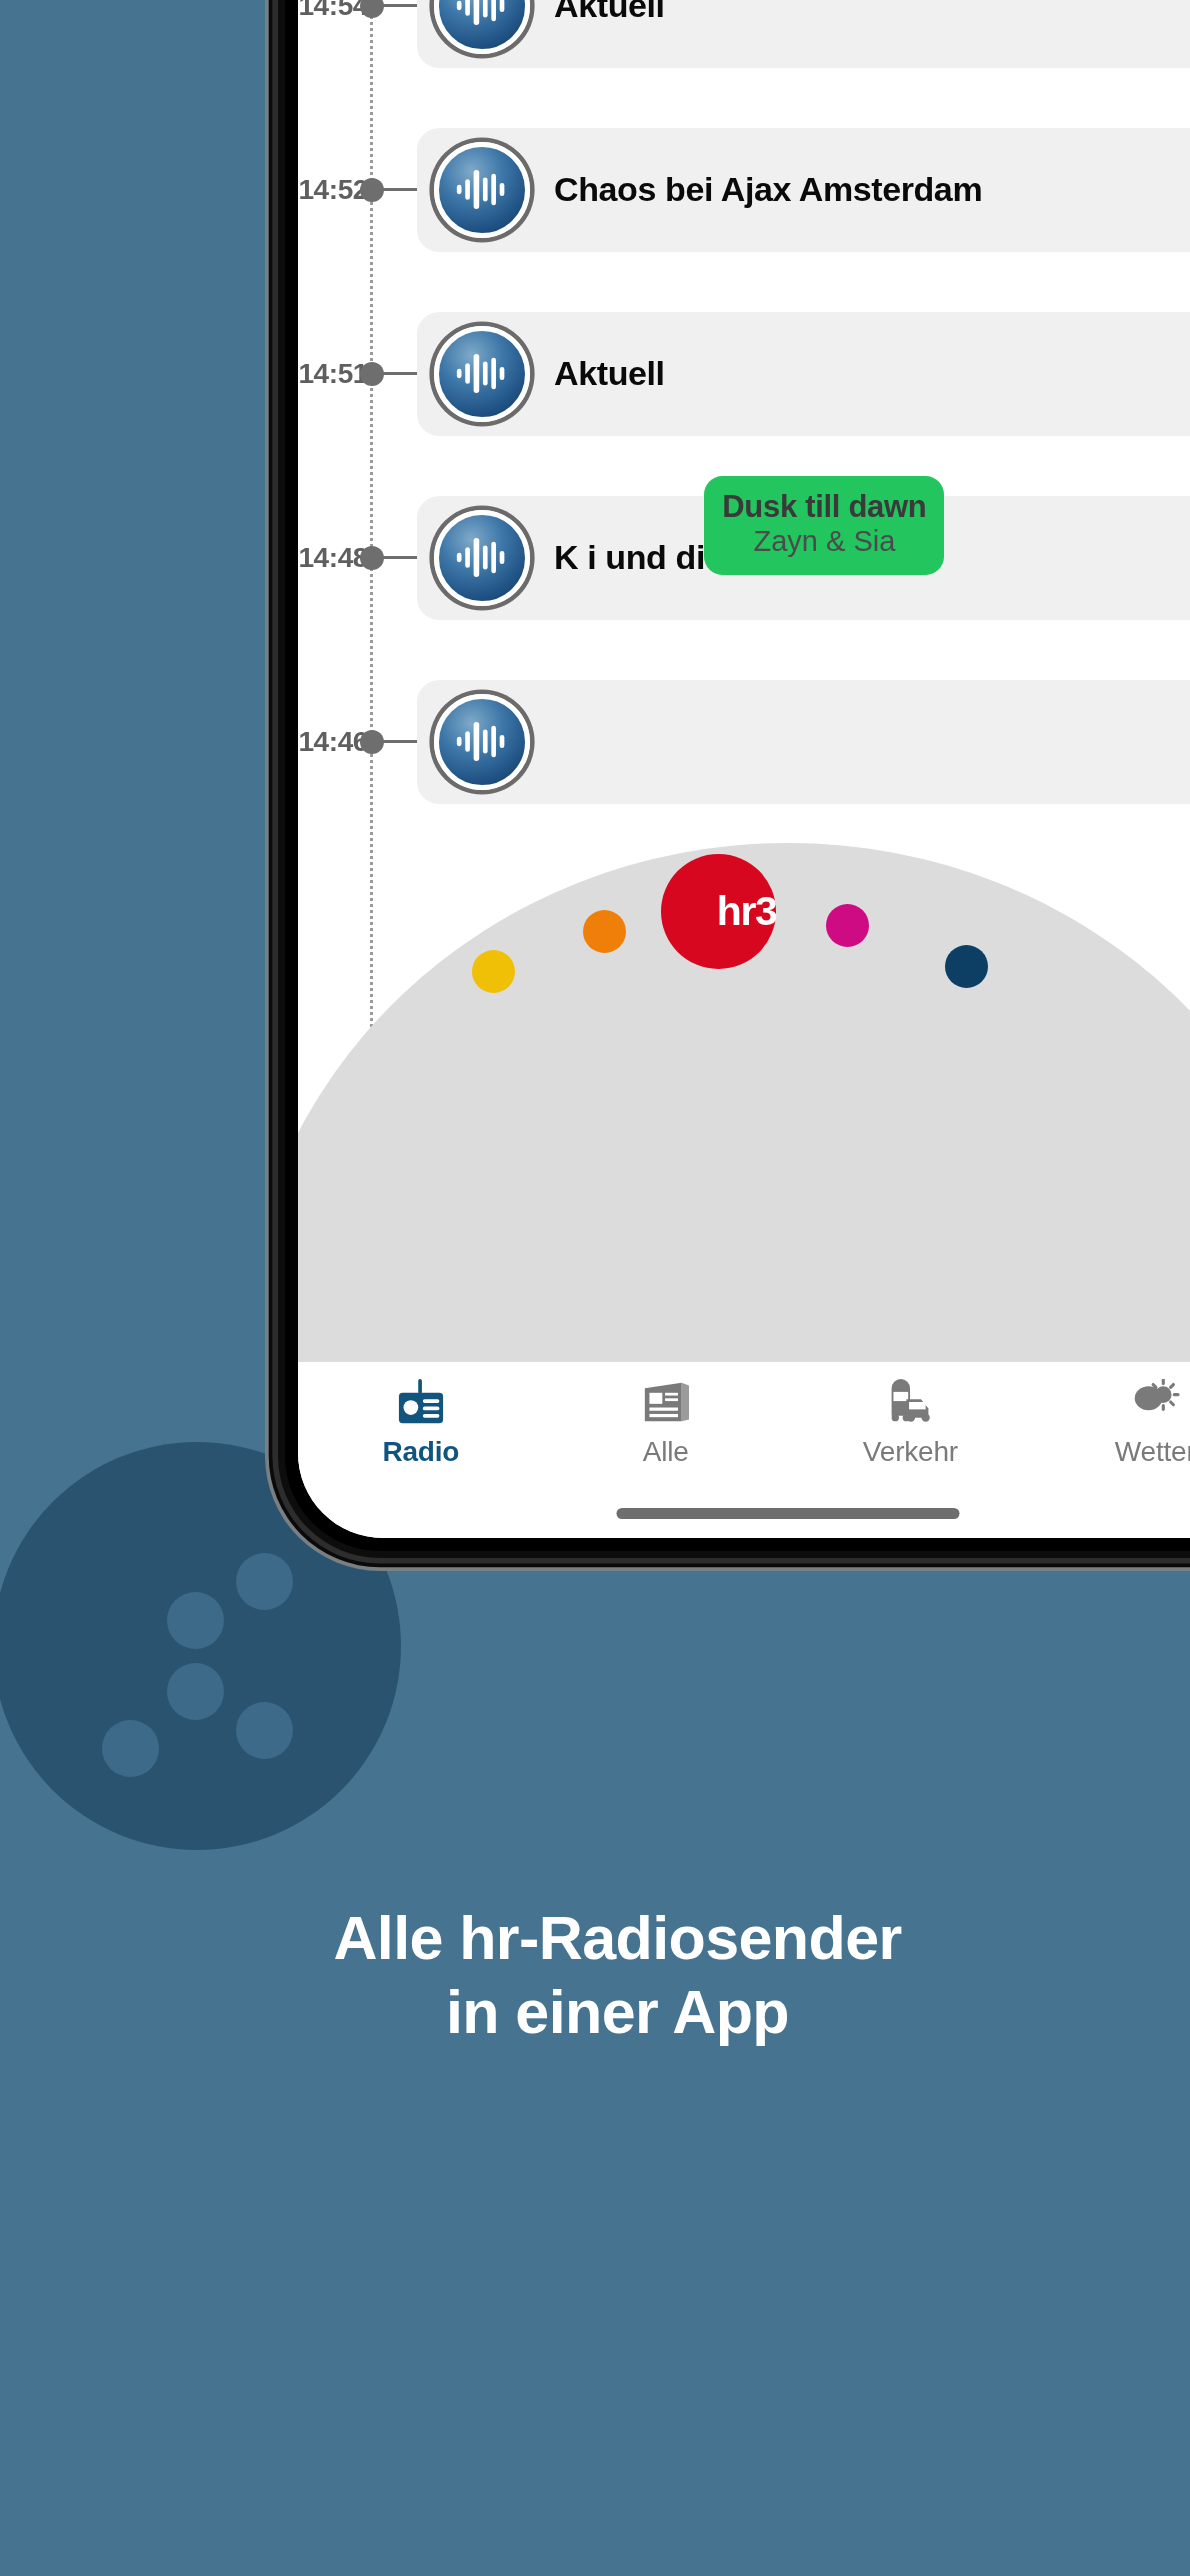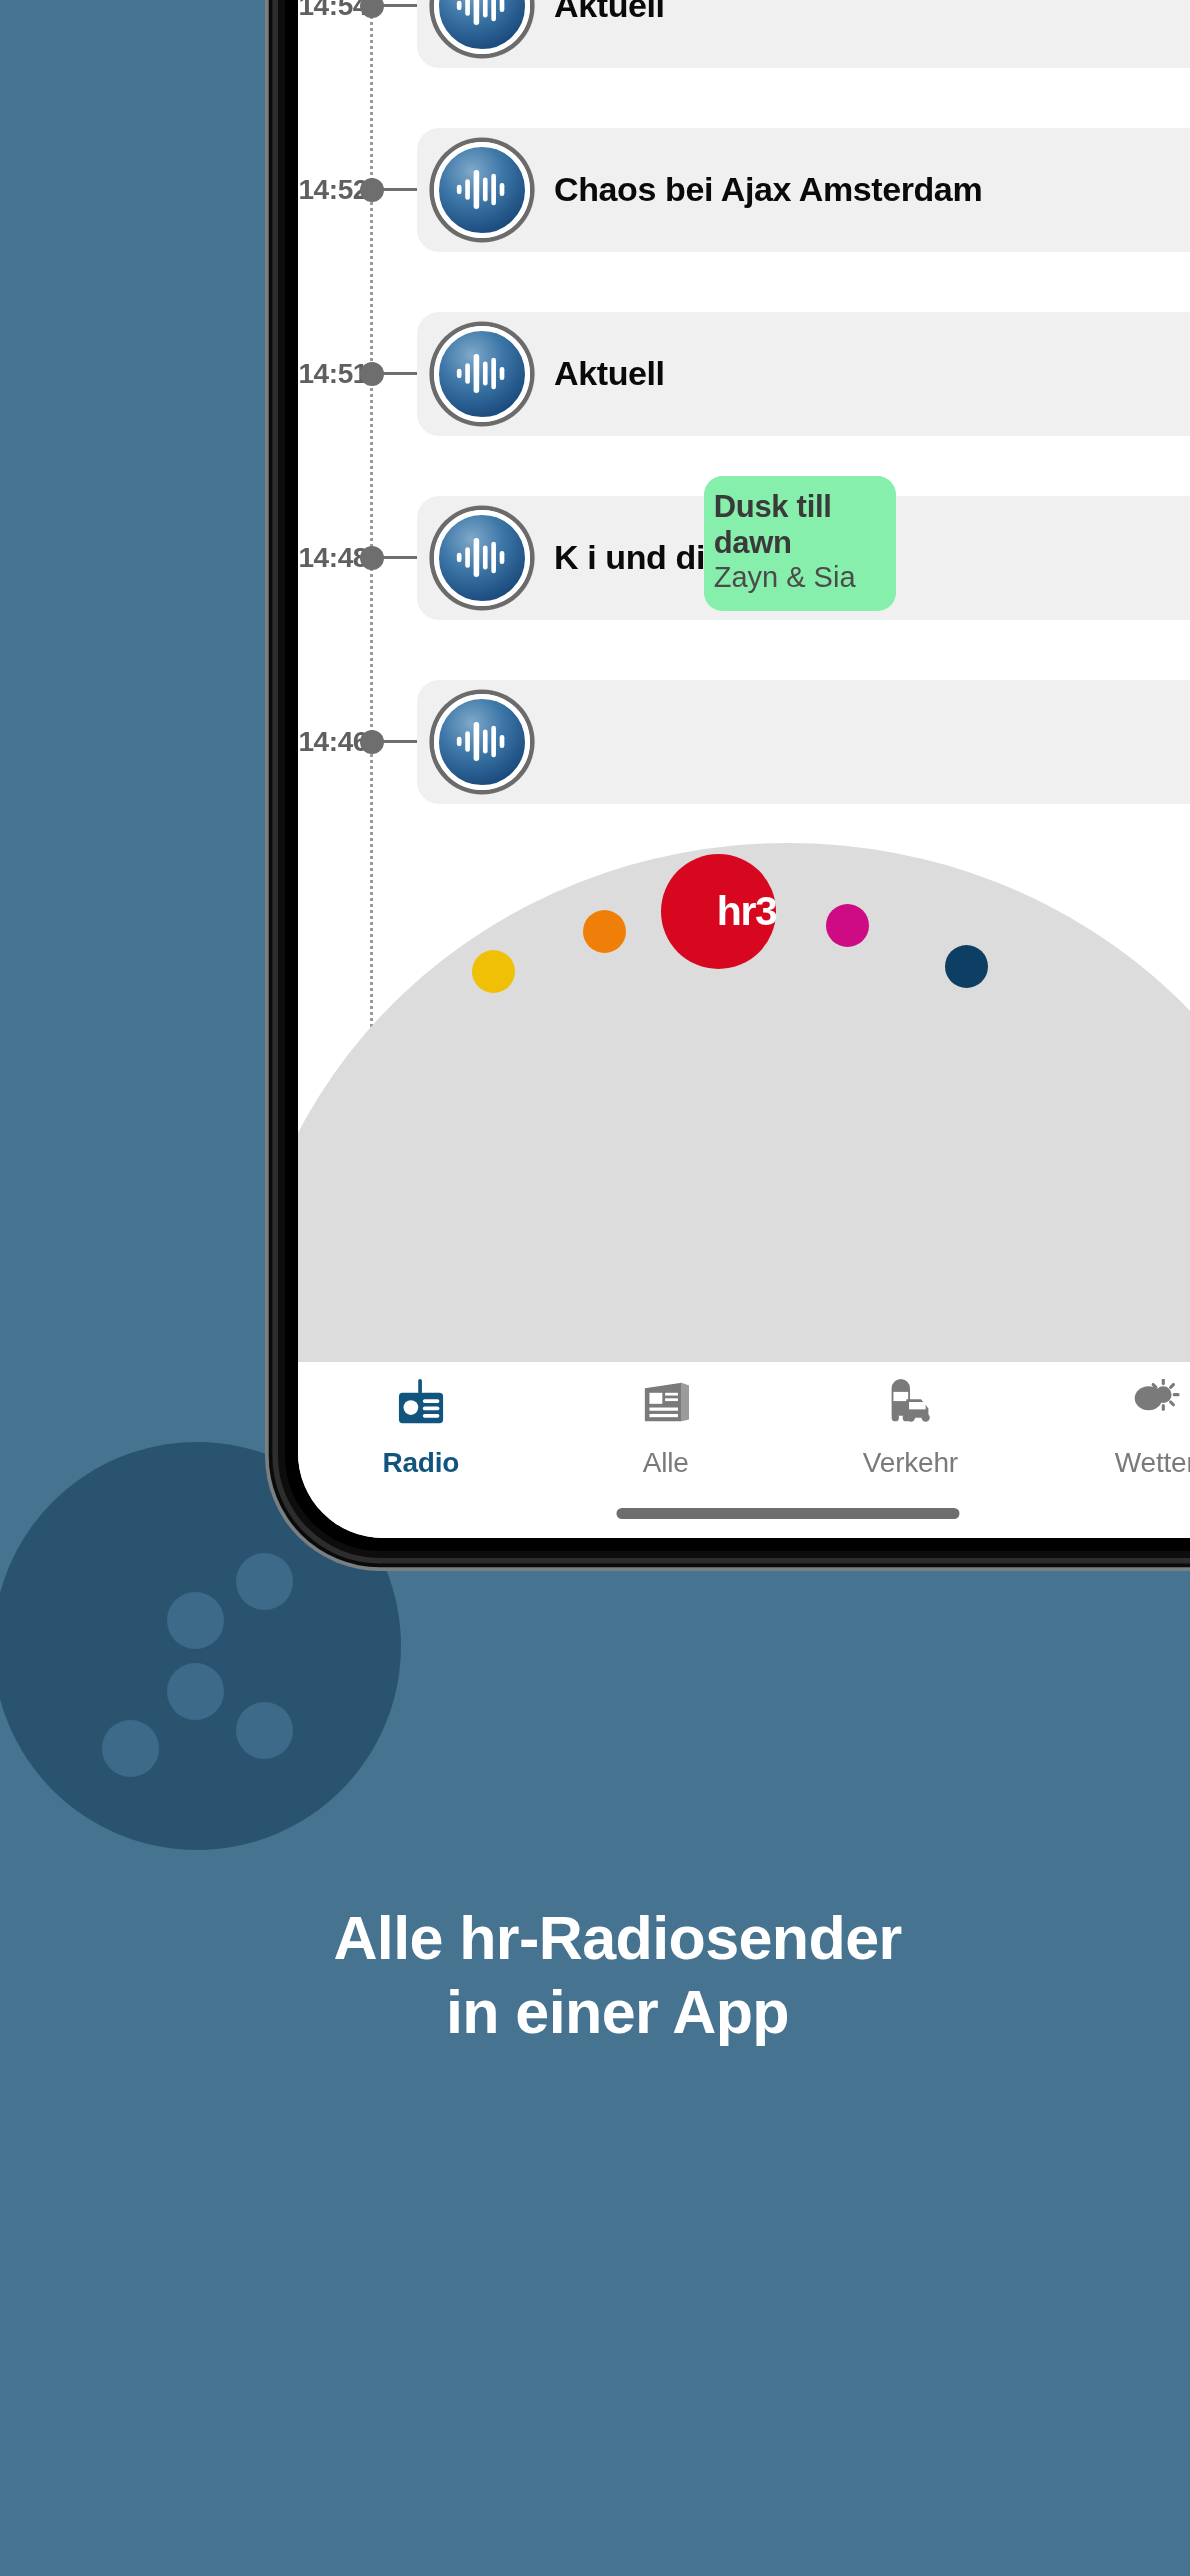--- a/index.html
+++ b/index.html
@@ -146,24 +146,25 @@
     line-height: 1.22;
     letter-spacing: -0.4px;
     white-space: pre-line;
   }
 
   
   #song-toast {
     position: absolute;
     left: 406px;
     top: 753px;
-    width: 192px;
-    background: #86efac;
+    width: 240px;
+    background: #22c55e;
     border-radius: 18.5px;
     padding: 13px 9.3px 16.7px;
+    text-align: center;
     z-index: 12;
   }
   #song-toast .s-title {
     font-size: 31px;
     font-weight: 700;
     color: #3a3a3a;
     letter-spacing: -0.3px;
   }
   #song-toast .s-artist {
     font-size: 29px;
@@ -212,21 +213,21 @@
     background: #ffffff;
     display: flex;
     z-index: 14;
     padding-top: 15px;
   }
   .tab {
     flex: 1 1 0;
     display: flex;
     flex-direction: column;
     align-items: center;
-    gap: 22px;
+    gap: 11px;
   }
   .tab .tab-ic { height: 48px; display: flex; align-items: flex-end; }
   .tab .tab-ic svg { display: block; }
   .tab .tab-lb {
     font-size: 28px;
     color: #7a7a7a;
     font-weight: 400;
     letter-spacing: -0.2px;
   }
   .tab.active .tab-lb { color: #11557f; font-weight: 700; }

